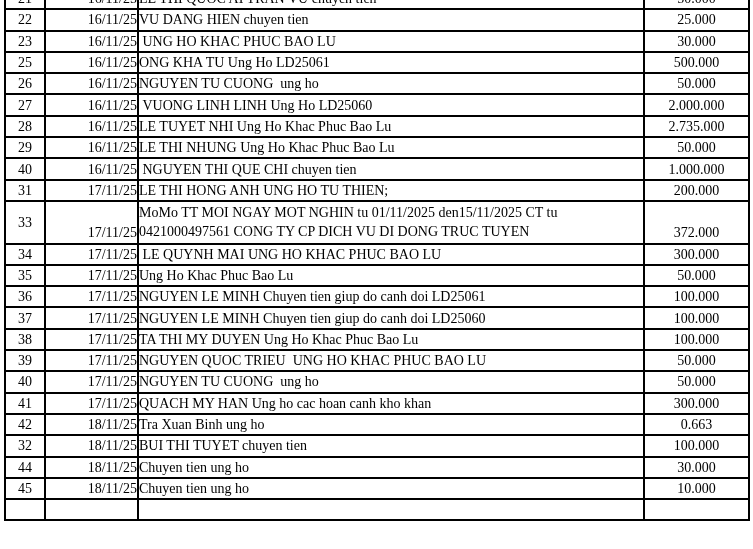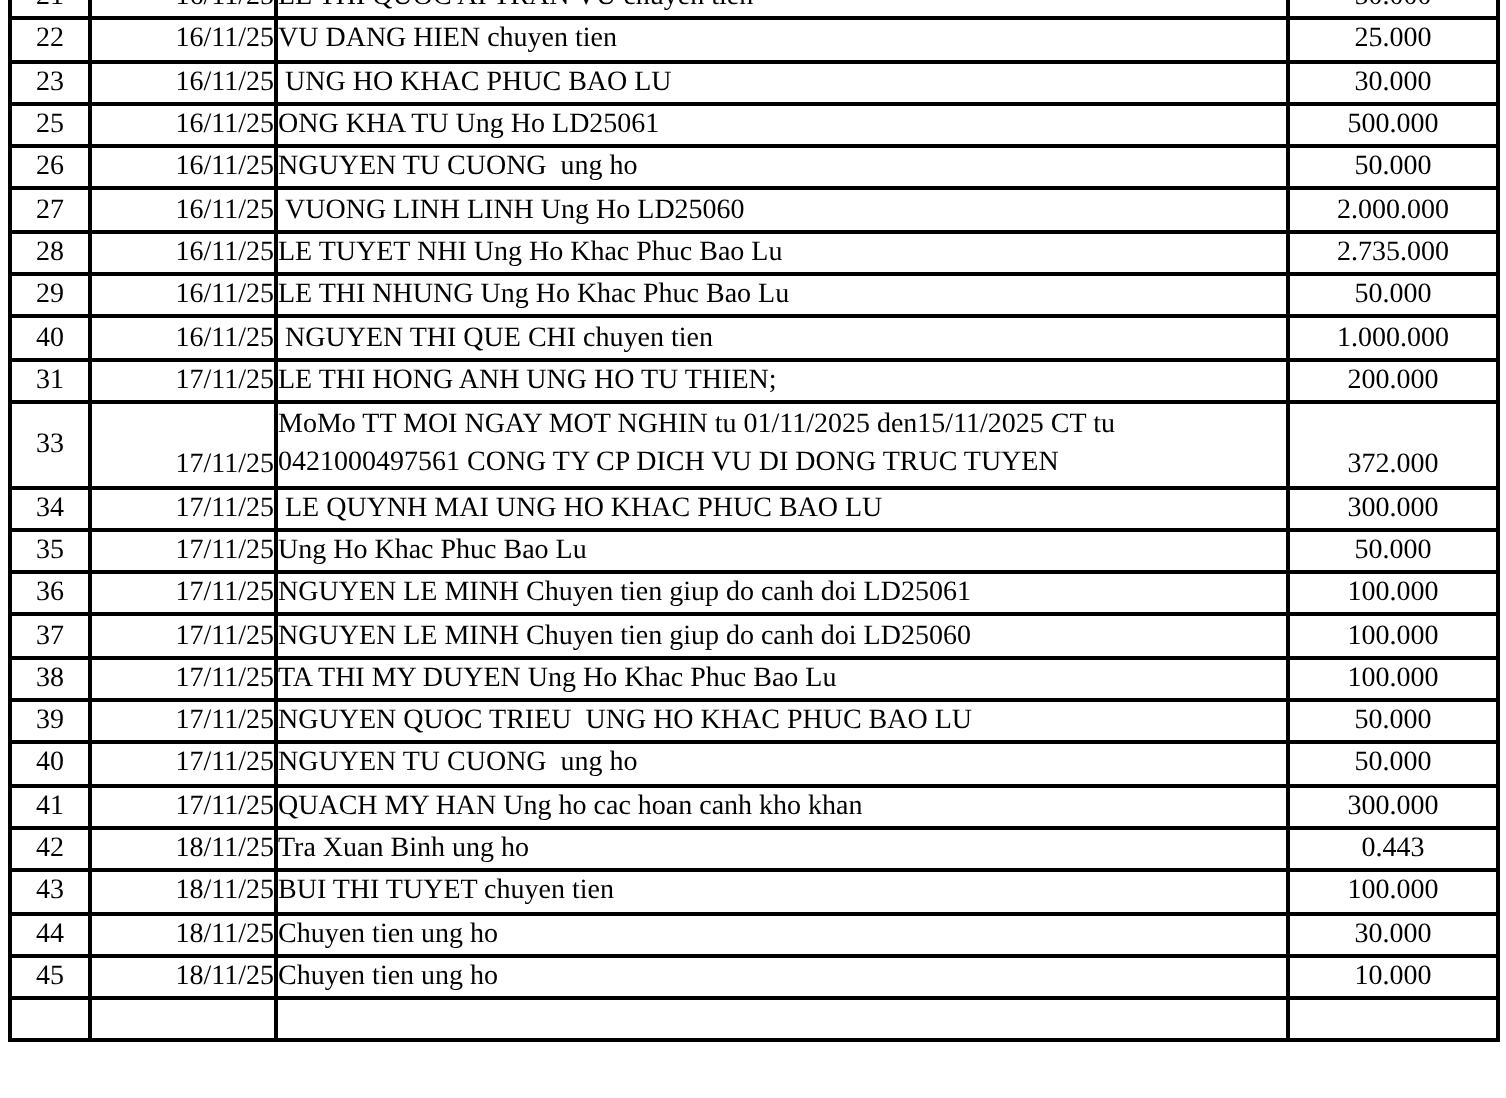--- a/index.html
+++ b/index.html
@@ -173,24 +173,24 @@
         <tr class="row">
           <td class="col-num">41</td>
           <td class="col-date">17/11/25</td>
           <td class="col-desc">QUACH MY HAN Ung ho cac hoan canh kho khan</td>
           <td class="col-amt">300.000</td>
         </tr>
         <tr class="row">
           <td class="col-num">42</td>
           <td class="col-date">18/11/25</td>
           <td class="col-desc">Tra Xuan Binh ung ho</td>
-          <td class="col-amt">0.443</td>
-        </tr>
-        <tr class="row">
-          <td class="col-num">43</td>
+          <td class="col-amt">0.663</td>
+        </tr>
+        <tr class="row">
+          <td class="col-num">32</td>
           <td class="col-date">18/11/25</td>
           <td class="col-desc">BUI THI TUYET chuyen tien</td>
           <td class="col-amt">100.000</td>
         </tr>
         <tr class="row">
           <td class="col-num">44</td>
           <td class="col-date">18/11/25</td>
           <td class="col-desc">Chuyen tien ung ho</td>
           <td class="col-amt">30.000</td>
         </tr>

